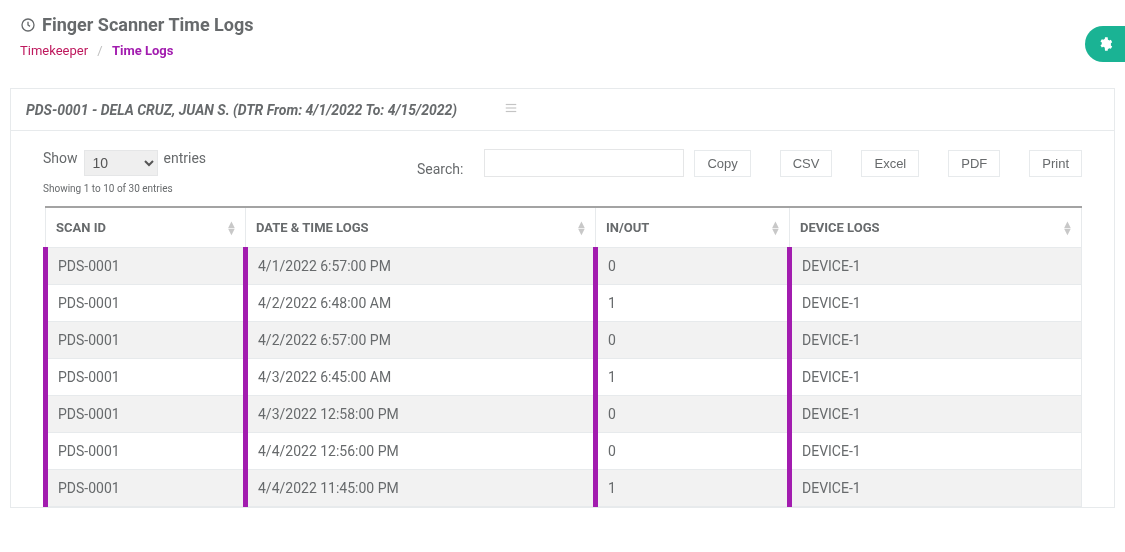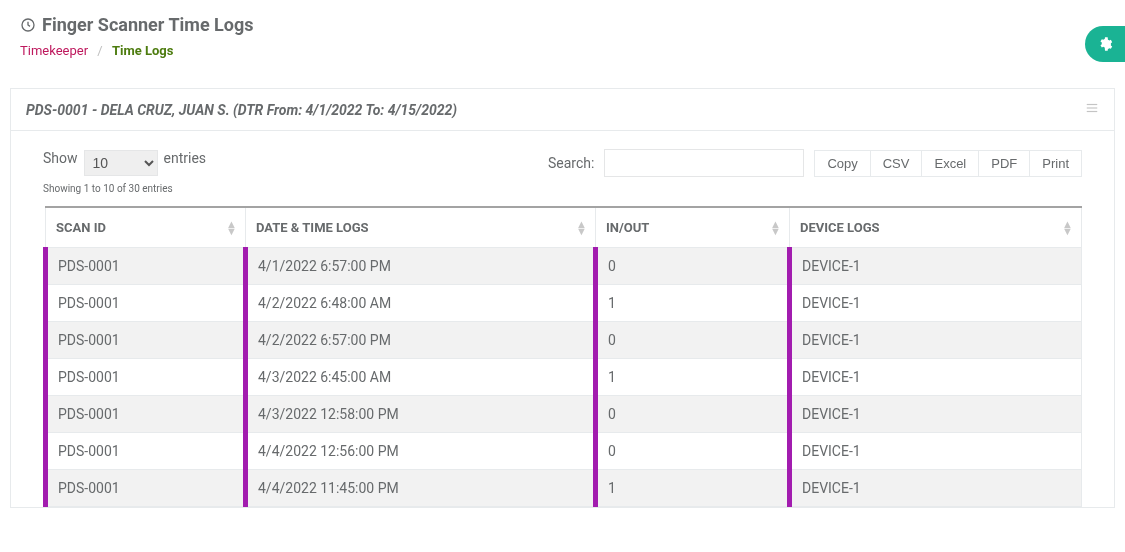--- a/index.html
+++ b/index.html
@@ -21,33 +21,32 @@
     align-items: center;
     gap: 6px;
   }
   .page-title svg { width: 16px; height: 16px; }
   .breadcrumb {
     font-size: 13px;
     color: #676a6c;
     margin-top: 8px;
   }
   .breadcrumb .sep { margin: 0 6px; color: #c0c0c0; }
-  .breadcrumb .active { font-weight: 700; color: #4d7c0f; }
+  .breadcrumb .active { font-weight: 700; color: #a21caf; }
   .breadcrumb a { color: #be185d; text-decoration: none; }
   .panel {
     margin: 20px 10px 0 10px;
     border: 1px solid #e7eaec;
     background: #fff;
   }
   .panel-heading {
     padding: 12px 15px;
     border-bottom: 1px solid #e7eaec;
     display: flex;
     align-items: center;
-    justify-content: space-between;
     gap: 47px;
   }
   .panel-heading-title {
     font-size: 14px;
     font-style: italic;
     font-weight: 700;
     color: #676a6c;
   }
   .panel-tools { color: #c4c4c4; cursor: pointer; }
   .panel-body { padding: 18px 32px 0 32px; }
@@ -72,33 +71,33 @@
     color: #555;
     width: 74px;
   }
   .toolbar-right {
     display: flex;
     align-items: center;
     gap: 10px;
   }
   .search-group {
     display: flex;
-    align-items: center;
-    gap: 10px;
+    align-items: flex-end;
+    gap: 21px;
     font-size: 14px;
     color: #676a6c;
   }
   .search-group input {
     height: 28px;
     border: 1px solid #e5e6e7;
     padding: 4px 8px;
     font-size: 14px;
     width: 200px;
   }
-  .export-buttons { display: flex; }
+  .export-buttons { display: flex; gap: 30px; }
   .export-buttons button {
     background: #fff;
     border: 1px solid #e7eaec;
     color: #676a6c;
     font-size: 13px;
     padding: 5px 12px;
     cursor: pointer;
     margin-left: -1px;
   }
   .export-buttons button:first-child { margin-left: 0; }

